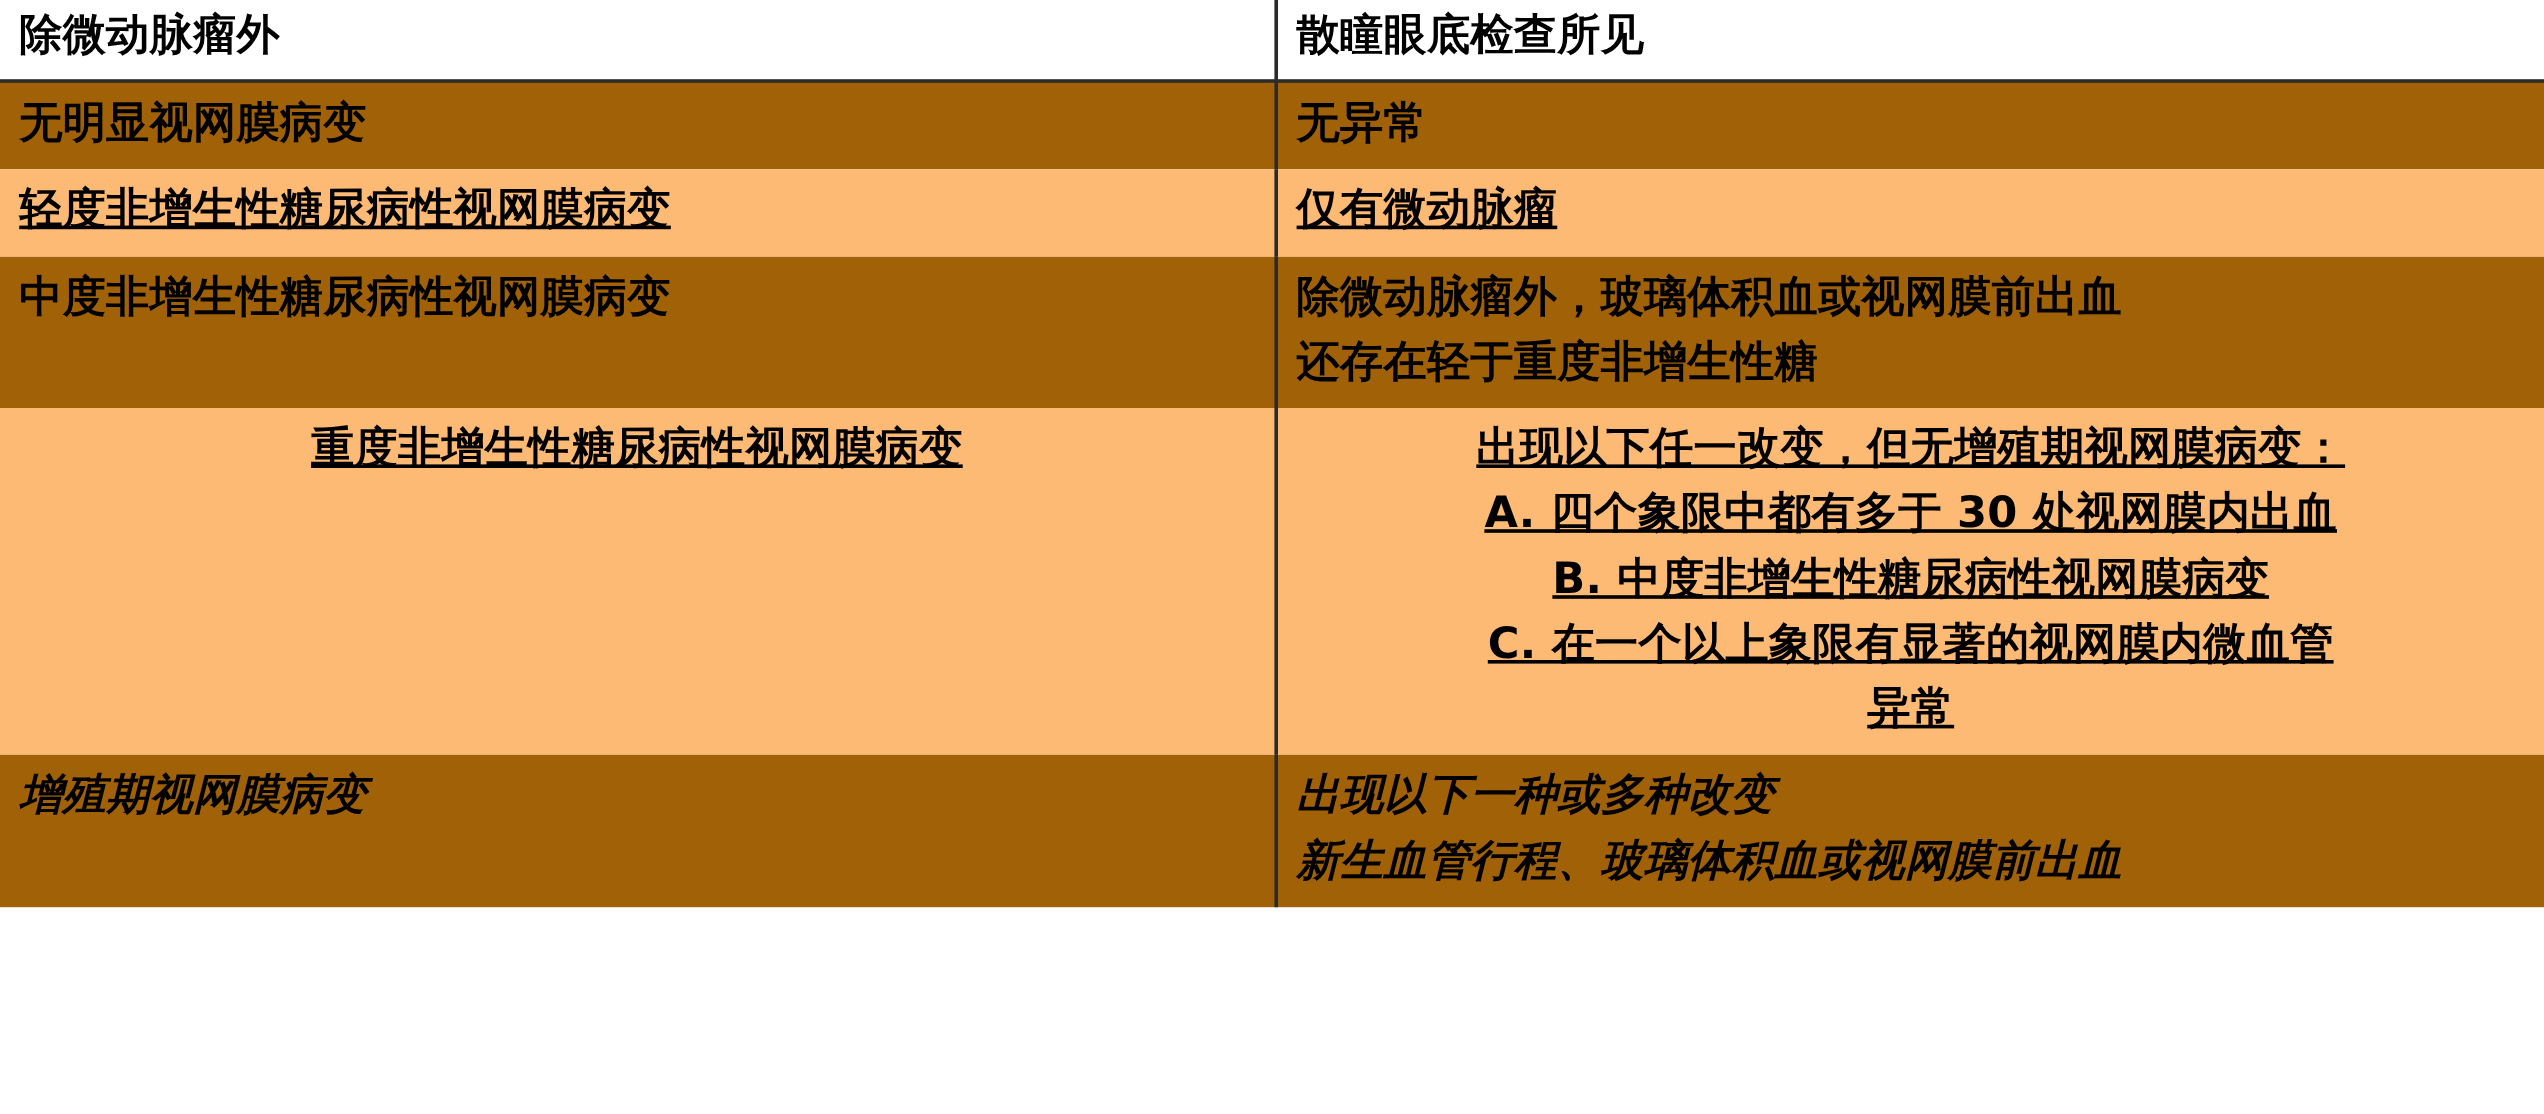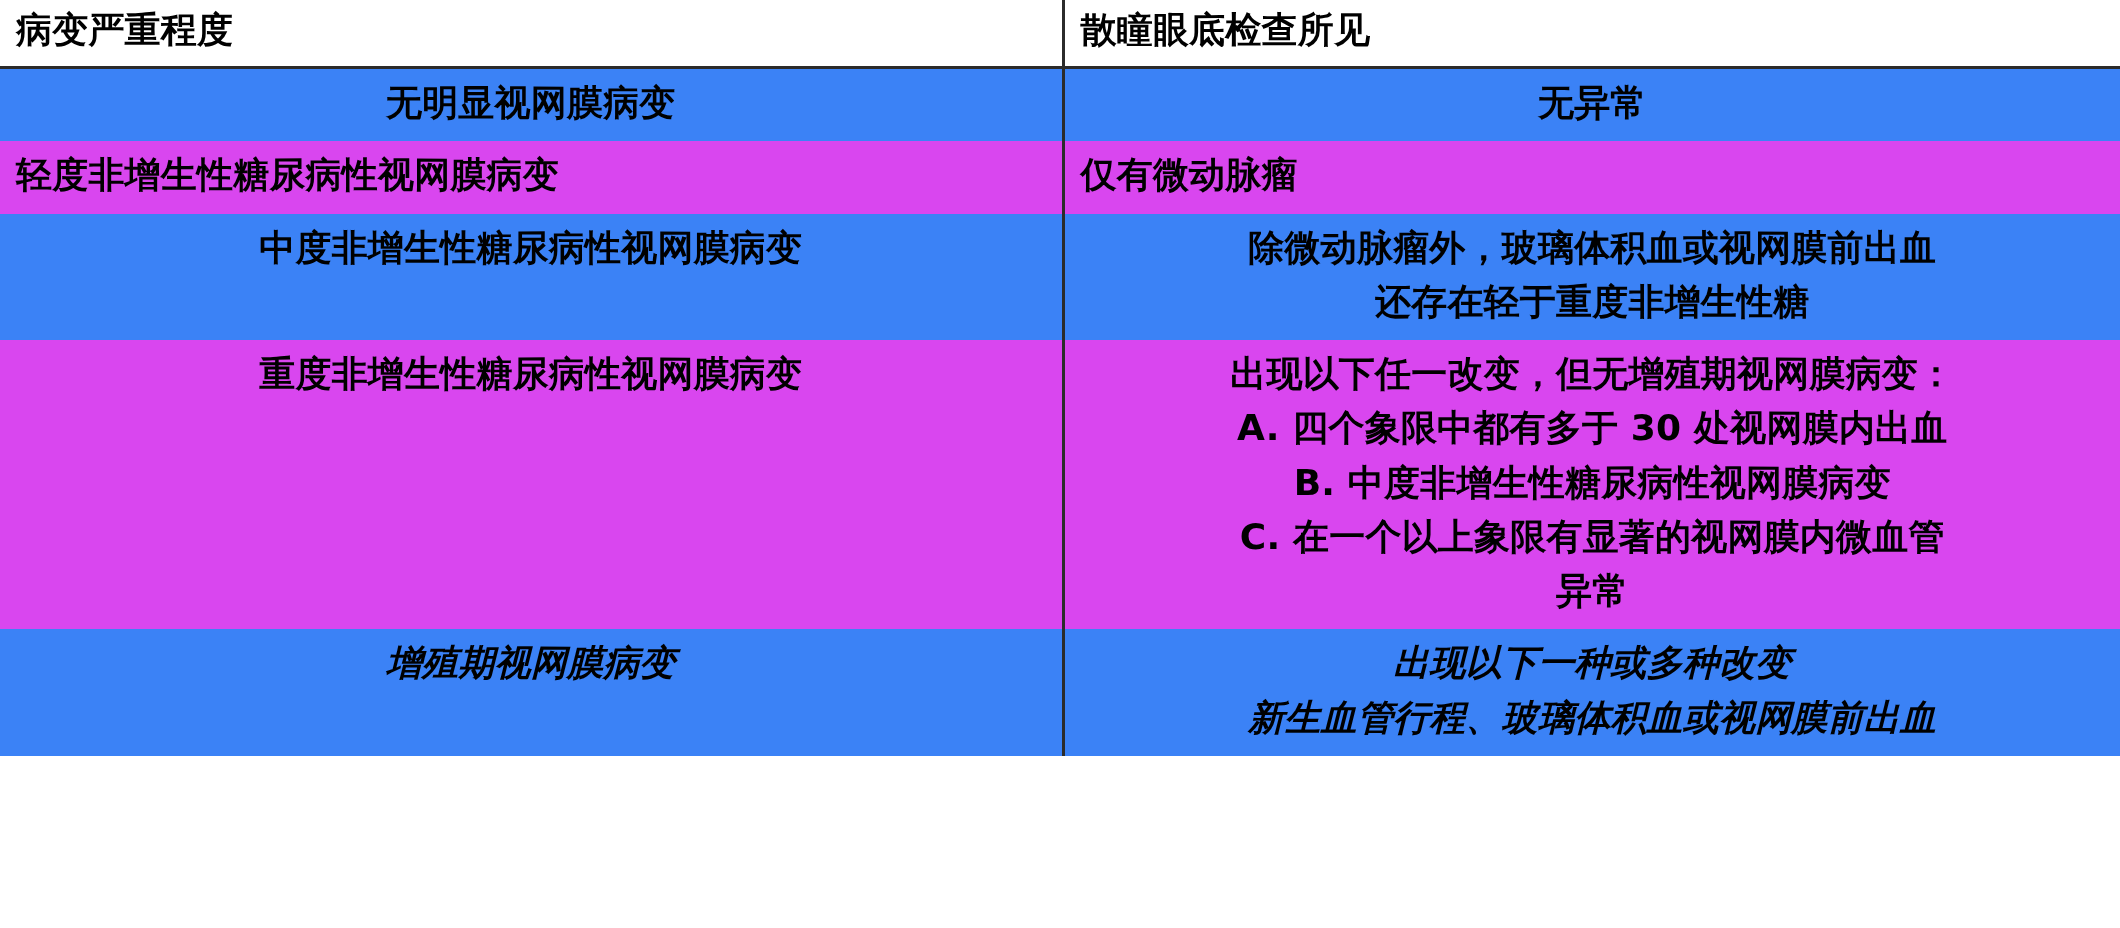--- a/index.html
+++ b/index.html
@@ -36,25 +36,25 @@
     letter-spacing: 0.2px;
     border: 0;
   }
   table.dr-table tr.row-head td {
     background: #ffffff;
     border-bottom: 3px solid #2b2b2b;
     padding-top: 6px;
     padding-bottom: 12px;
   }
   table.dr-table tr.shaded td {
-    background: #3b82f6;
-    text-align: center;
+    background: #a16207;
   }
   table.dr-table tr.plain td {
-    background: #d946ef;
+    background: #fdba74;
+    text-decoration: underline;
   }
   table.dr-table td.cell-severity {
     border-right: 3px solid #2b2b2b;
   }
   table.dr-table tr.row-last td {
     border-bottom: 0;
     font-style: italic;
   }
   .line { display: block; white-space: pre; }
   .line + .line { margin-top: 6px; }
@@ -65,21 +65,21 @@
 
 <div class="table-wrap">
   <table class="dr-table">
     <colgroup>
       <col class="col-severity">
       <col class="col-findings">
     </colgroup>
     <tbody>
       <tr class="row-head">
         <td class="cell-severity">
-          <span class="line">病变严重程度</span>
+          <span class="line">除微动脉瘤外</span>
         </td>
         <td class="cell-findings">
           <span class="line">散瞳眼底检查所见</span>
         </td>
       </tr>
 
       <tr class="shaded">
         <td class="cell-severity">
           <span class="line">无明显视网膜病变</span>
         </td>

